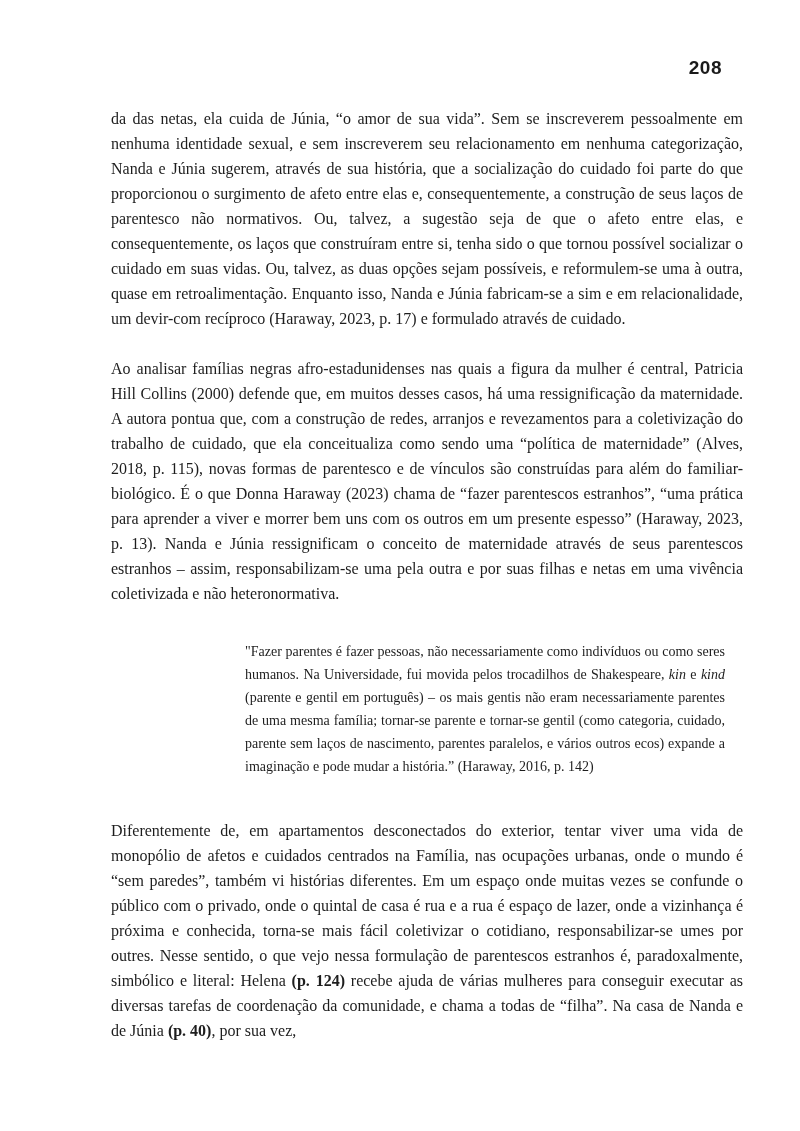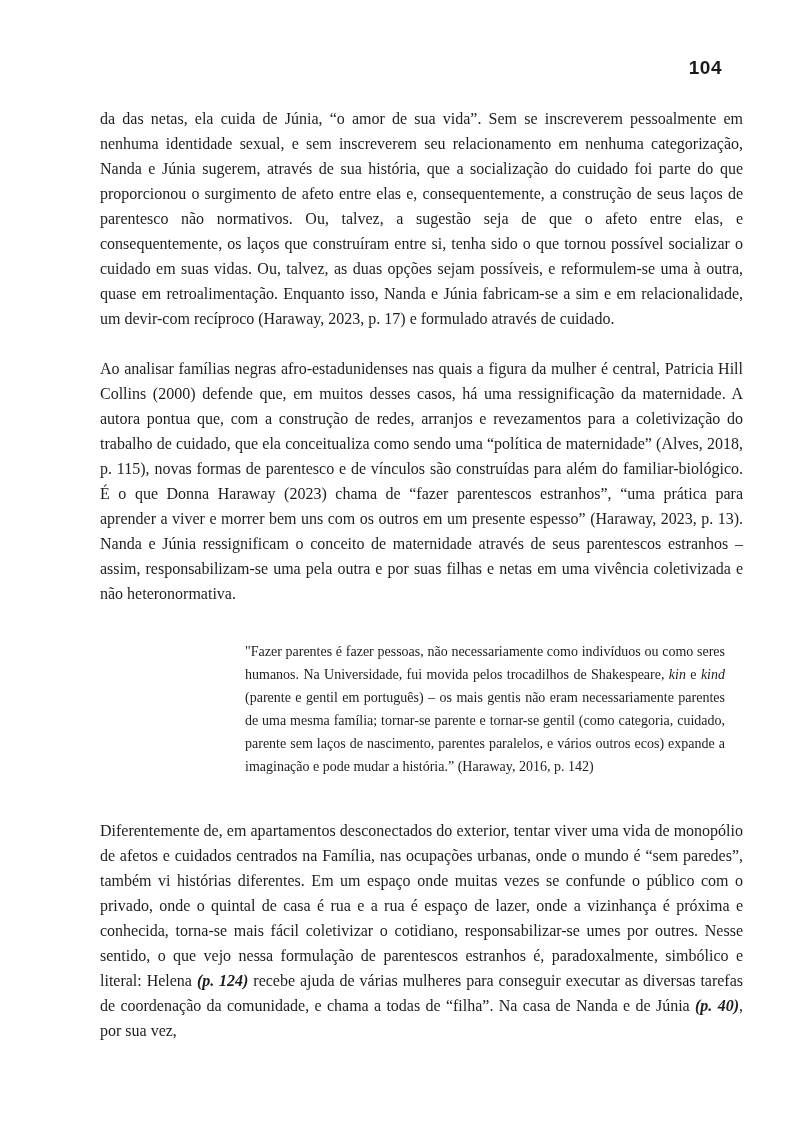--- a/index.html
+++ b/index.html
@@ -29,44 +29,43 @@
     top: 106px;
     left: 95px;
     width: 648px;
     font-family: "Liberation Serif", serif;
     font-size: 16px;
     line-height: 25px;
     color: #1d1d1d;
     text-align: justify;
   }
   .body-text p {
-    margin: 0 0 25px 5px;
+    margin: 0 0 25px 16px;
   }
   blockquote.quote {
     margin: 34px 0 40px 0;
     padding: 0 18px 0 150px;
     font-family: "Liberation Serif", serif;
     font-size: 14px;
     line-height: 23px;
     color: #1d1d1d;
     text-align: justify;
   }
   .pref {
     font-weight: 700;
-    font-style: italic;
   }
   em.kinword {
   }
 </style>
 </head>
 <body>
 
 <div class="page">
 
-  <div class="page-number">104</div>
+  <div class="page-number">208</div>
 
   <div class="body-text">
 
     <p>da das netas, ela cuida de Júnia, “o amor de sua vida”. Sem se inscreverem pessoalmente em nenhuma identidade sexual, e sem inscreverem seu relacionamento em nenhuma categorização, Nanda e Júnia sugerem, através de sua história, que a socialização do cuidado foi parte do que proporcionou o surgimento de afeto entre elas e, consequentemente, a construção de seus laços de parentesco não normativos. Ou, talvez, a sugestão seja de que o afeto entre elas, e consequentemente, os laços que construíram entre si, tenha sido o que tornou possível socializar o cuidado em suas vidas. Ou, talvez, as duas opções sejam possíveis, e reformulem-se uma à outra, quase em retroalimentação. Enquanto isso, Nanda e Júnia fabricam-se a sim e em relacionalidade, um devir-com recíproco (Haraway, 2023, p. 17) e formulado através de cuidado.</p>
 
     <p>Ao analisar famílias negras afro-estadunidenses nas quais a figura da mulher é central, Patricia Hill Collins (2000) defende que, em muitos desses casos, há uma ressignificação da maternidade. A autora pontua que, com a construção de redes, arranjos e revezamentos para a coletivização do trabalho de cuidado, que ela conceitualiza como sendo uma “política de maternidade” (Alves, 2018, p. 115), novas formas de parentesco e de vínculos são construídas para além do familiar-biológico. É o que Donna Haraway (2023) chama de “fazer parentescos estranhos”, “uma prática para aprender a viver e morrer bem uns com os outros em um presente espesso” (Haraway, 2023, p. 13). Nanda e Júnia ressignificam o conceito de maternidade através de seus parentescos estranhos – assim, responsabilizam-se uma pela outra e por suas filhas e netas em uma vivência coletivizada e não heteronormativa.</p>
 
     <blockquote class="quote"><span>"Fazer parentes é fazer pessoas, não necessariamente como indivíduos ou como seres humanos. Na Universidade, fui movida pelos trocadilhos de Shakespeare, </span><em class="kinword">kin</em><span> e </span><em class="kinword">kind</em><span> (parente e gentil em português) – os mais gentis não eram necessariamente parentes de uma mesma família; tornar-se parente e tornar-se gentil (como categoria, cuidado, parente sem laços de nascimento, parentes paralelos, e vários outros ecos) expande a imaginação e pode mudar a história.” (Haraway, 2016, p. 142)</span></blockquote>
 
     <p><span>Diferentemente de, em apartamentos desconectados do exterior, tentar viver uma vida de monopólio de afetos e cuidados centrados na Família, nas ocupações urbanas, onde o mundo é “sem paredes”, também vi histórias diferentes. Em um espaço onde muitas vezes se confunde o público com o privado, onde o quintal de casa é rua e a rua é espaço de lazer, onde a vizinhança é próxima e conhecida, torna-se mais fácil coletivizar o cotidiano, responsabilizar-se umes por outres. Nesse sentido, o que vejo nessa formulação de parentescos estranhos é, paradoxalmente, simbólico e literal: Helena </span><span class="pref">(p. 124)</span><span> recebe ajuda de várias mulheres para conseguir executar as diversas tarefas de coordenação da comunidade, e chama a todas de “filha”. Na casa de Nanda e de Júnia </span><span class="pref">(p. 40)</span><span>, por sua vez,</span></p>

